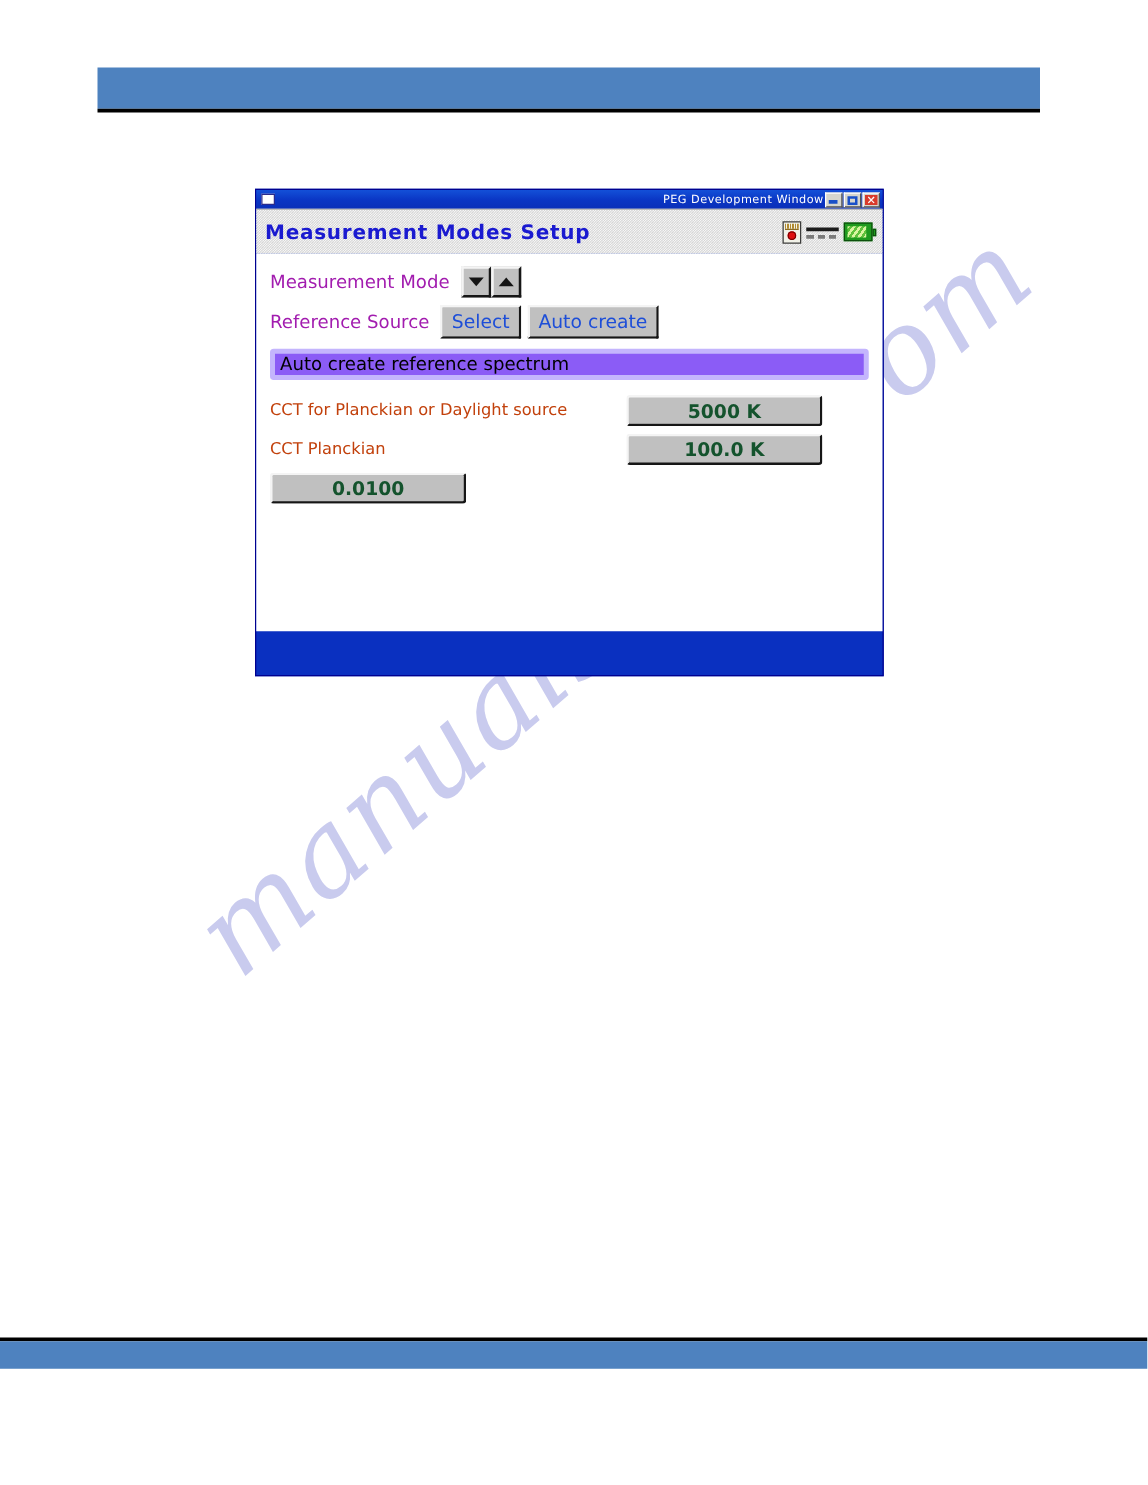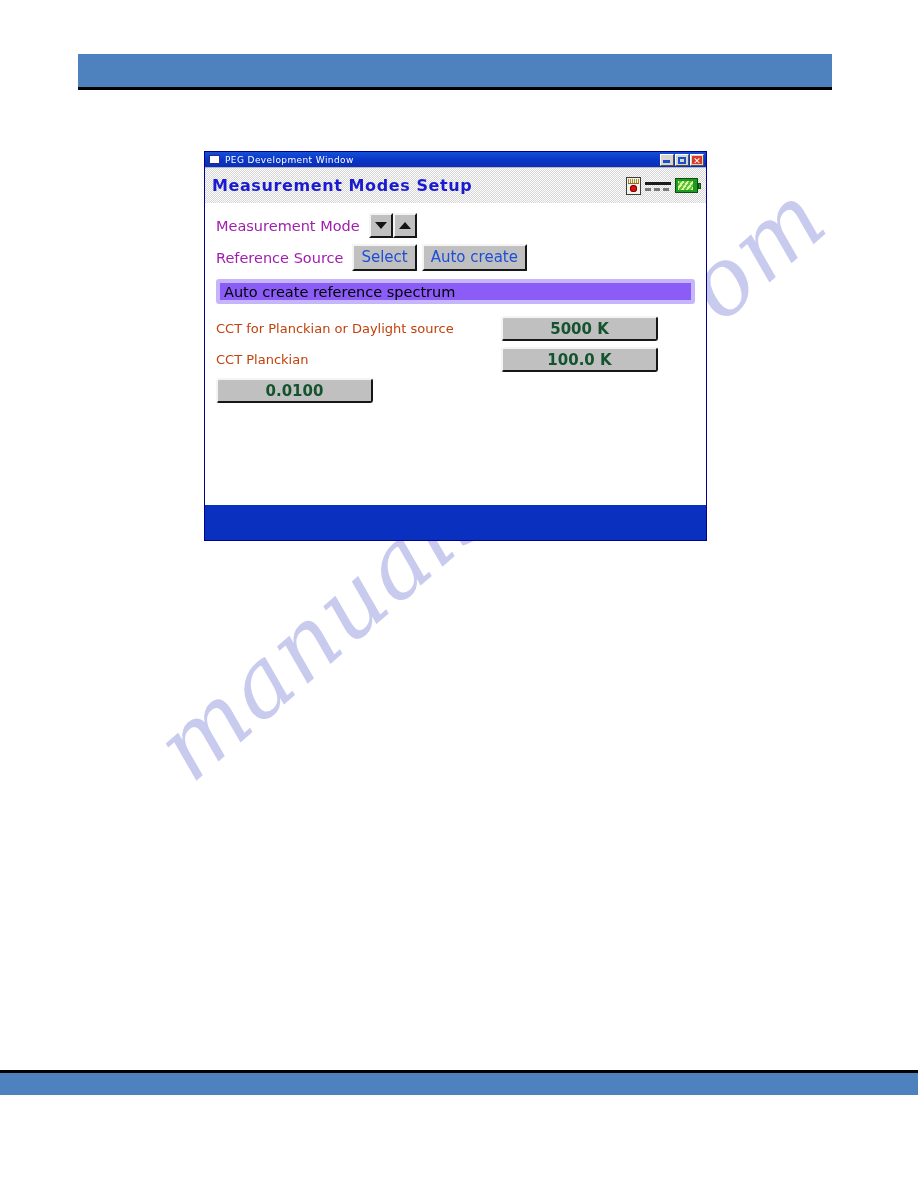--- a/index.html
+++ b/index.html
@@ -103,20 +103,21 @@
     margin-right: 5px;
     flex: none;
   }
   #window-title-text {
     color: #ffffff;
     font-family: "DejaVu Sans", sans-serif;
     font-size: 9px;
     letter-spacing: 0.4px;
     white-space: nowrap;
     flex: 1;
+    text-align: right;
   }
   .win-btn {
     width: 14px;
     height: 12px;
     margin-left: 1px;
     background: #d6d6ce;
     border: 1px solid #ffffff;
     border-right-color: #525252;
     border-bottom-color: #525252;
     box-sizing: border-box;

